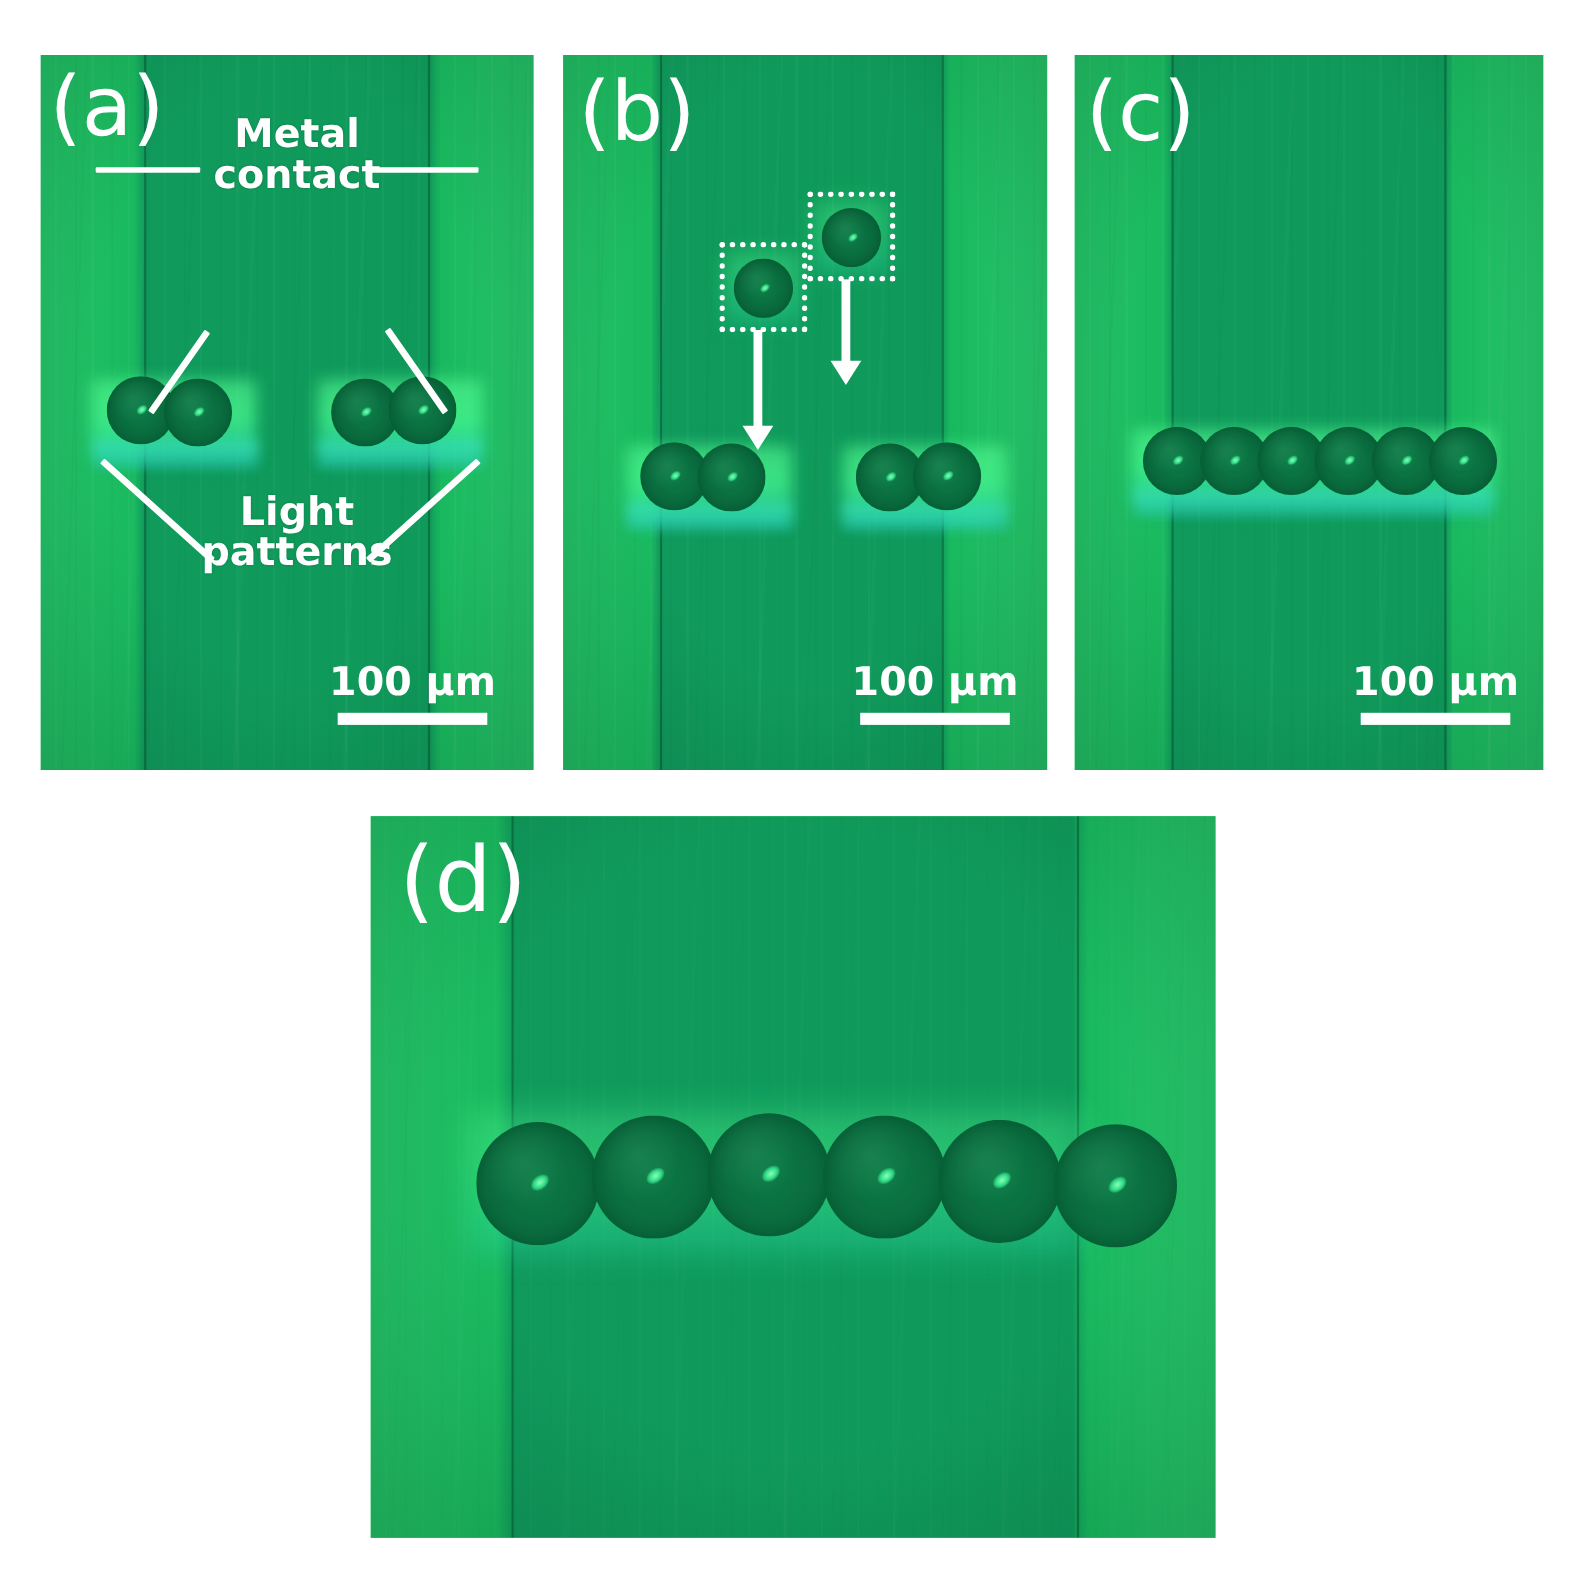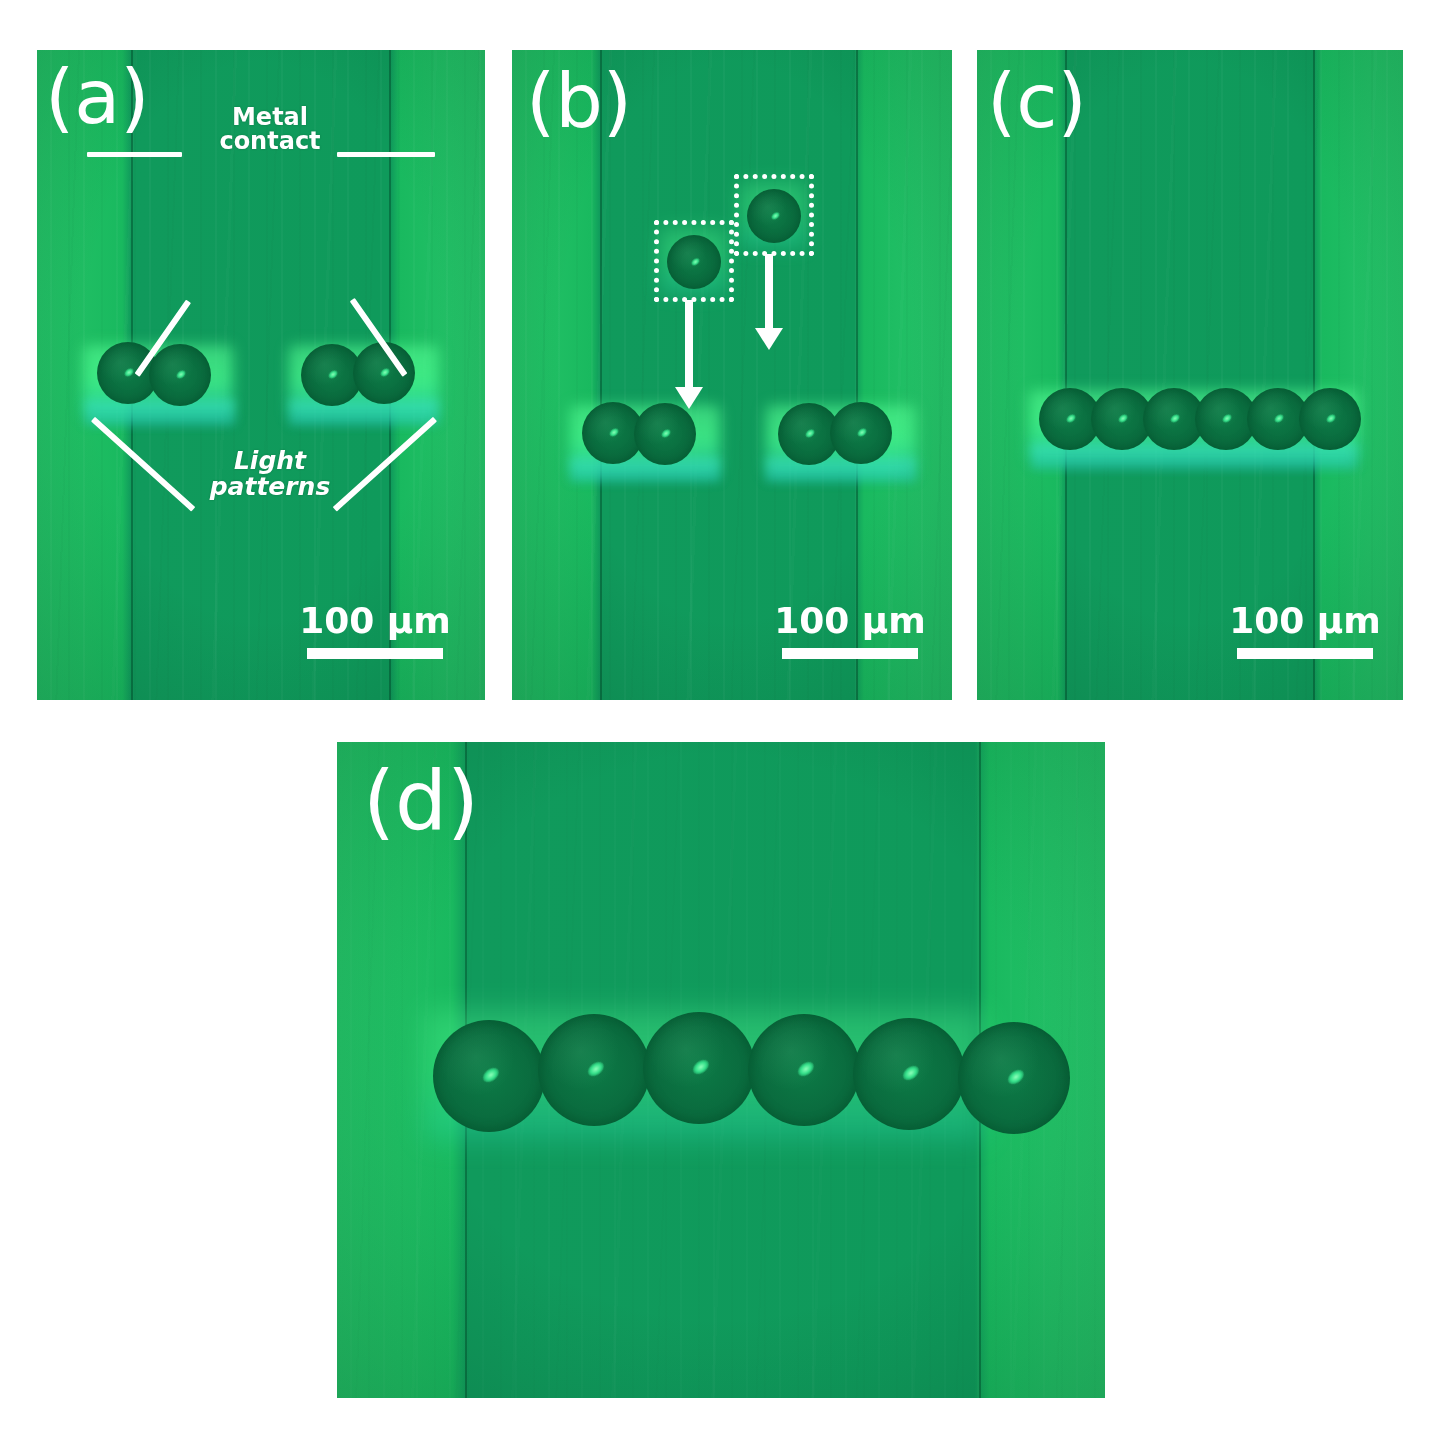--- a/index.html
+++ b/index.html
@@ -107,31 +107,31 @@
       <div class="spec"></div>
       </div>
     <div class="bead" style="left:316px;top:292px;width:62px;height:62px;">
       <div class="spec"></div>
       </div>
 
     <div class="vignette"></div>
 
     <div class="plabel" style="left:8px;top:10px;font-size:75px;">(a)</div>
 
-    <div class="anno" style="left:128px;top:55px;width:210px;font-size:24px;text-align:center;">
+    <div class="anno" style="left:128px;top:55px;width:210px;font-size:36px;text-align:center;">
       <span>Metal</span><br>
       <span>contact</span>
     </div>
     <div class="leader" style="left:50px;top:102px;width:95px;"></div>
     <div class="leader" style="left:300px;top:102px;width:98px;"></div>
 
     <div class="leaderd" style="left:100px;top:322px;width:90px;transform:rotate(-55deg);"></div>
     <div class="leaderd" style="left:368px;top:322px;width:92px;transform:rotate(-125deg);"></div>
 
-    <div class="anno" style="left:108px;top:398px;width:250px;font-size:25px;font-style:italic;">
+    <div class="anno" style="left:108px;top:398px;width:250px;font-size:36px;">
       <span>Light</span><br>
       <span>patterns</span>
     </div>
     <div class="leaderd" style="left:56px;top:366px;width:135px;transform:rotate(42deg);"></div>
     <div class="leaderd" style="left:398px;top:366px;width:135px;transform:rotate(138deg);"></div>
 
     <div class="scalewrap" style="left:258px;top:553px;width:160px;font-size:36px;">
       <span class="txt">100 µm</span>
       <span class="bar" style="width:136px;height:11px;"></span>
     </div>

